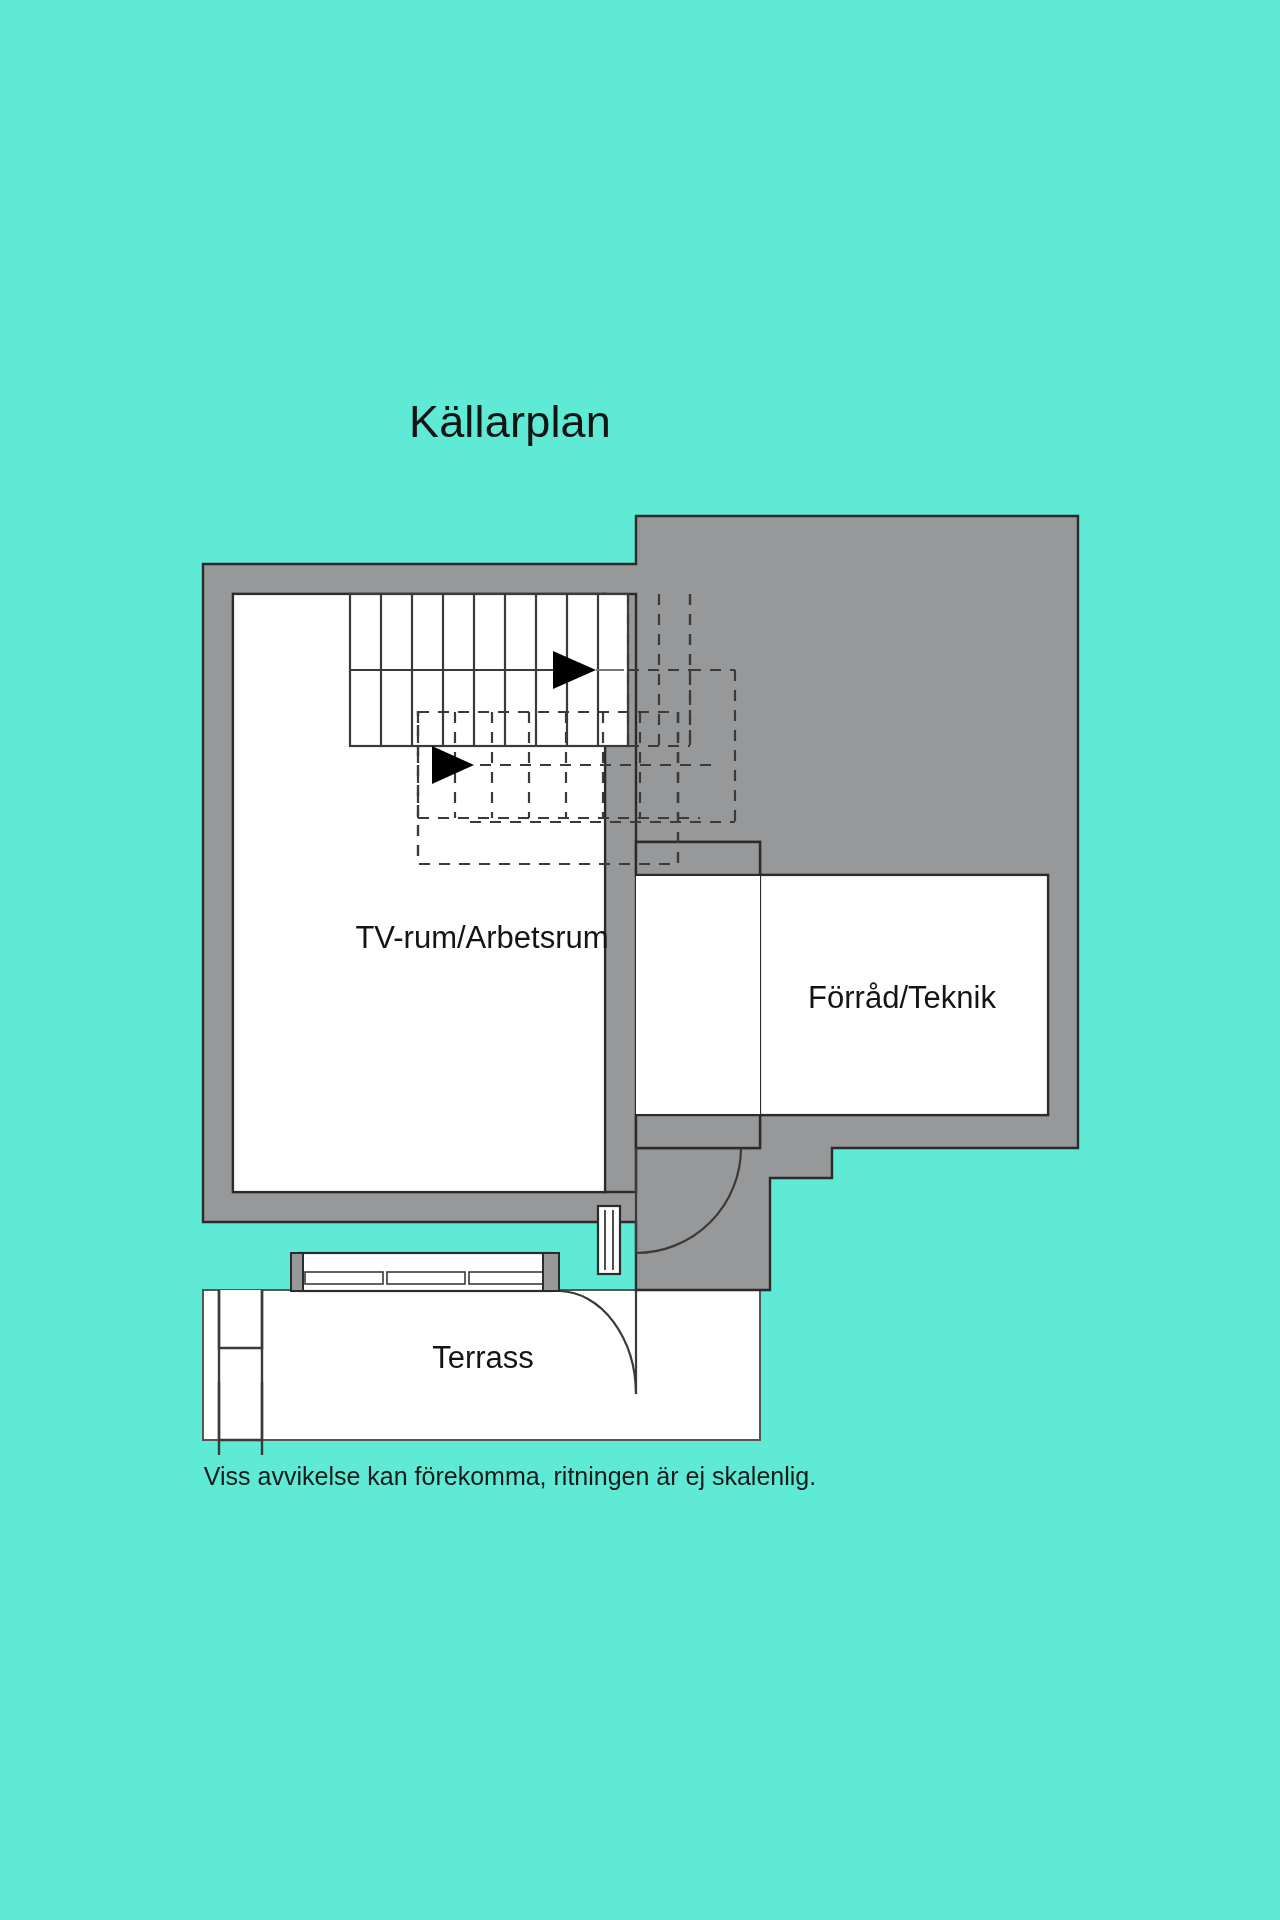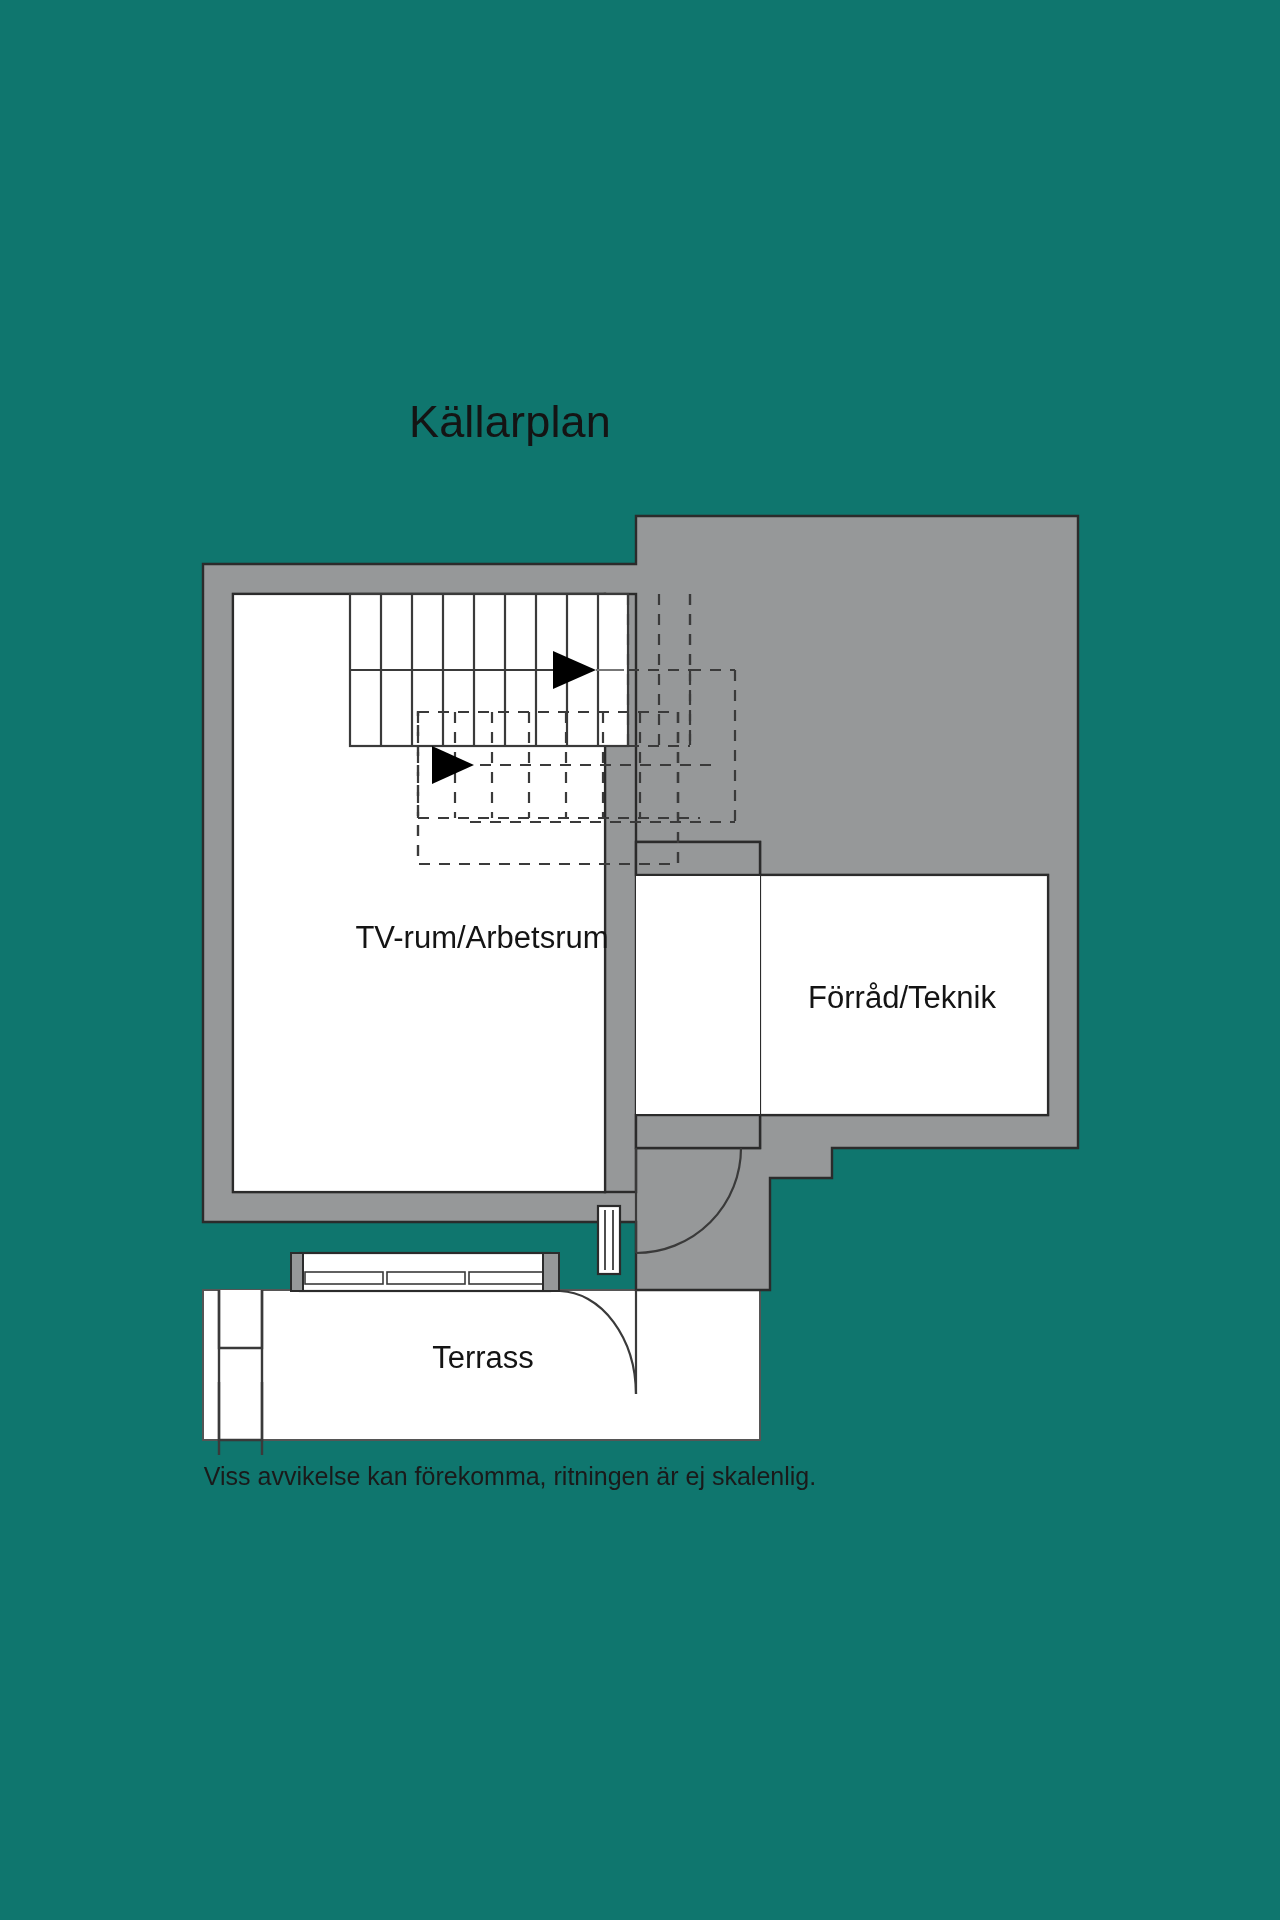--- a/index.html
+++ b/index.html
@@ -12,21 +12,21 @@
     width: 1280px;
     height: 1920px;
     font-family: "Liberation Sans", sans-serif;
     color: #1a1a1a;
     position: relative;
     overflow: hidden;
   }
   #floorplan-page {
     position: absolute;
     inset: 0;
-    background: #0f766e;
+    background: #5eead4;
   }
   .plan-title {
     position: absolute;
     left: 0;
     top: 396px;
     width: 1280px;
     text-align: center;
     font-size: 45px;
     font-weight: 400;
     letter-spacing: 0.2px;

